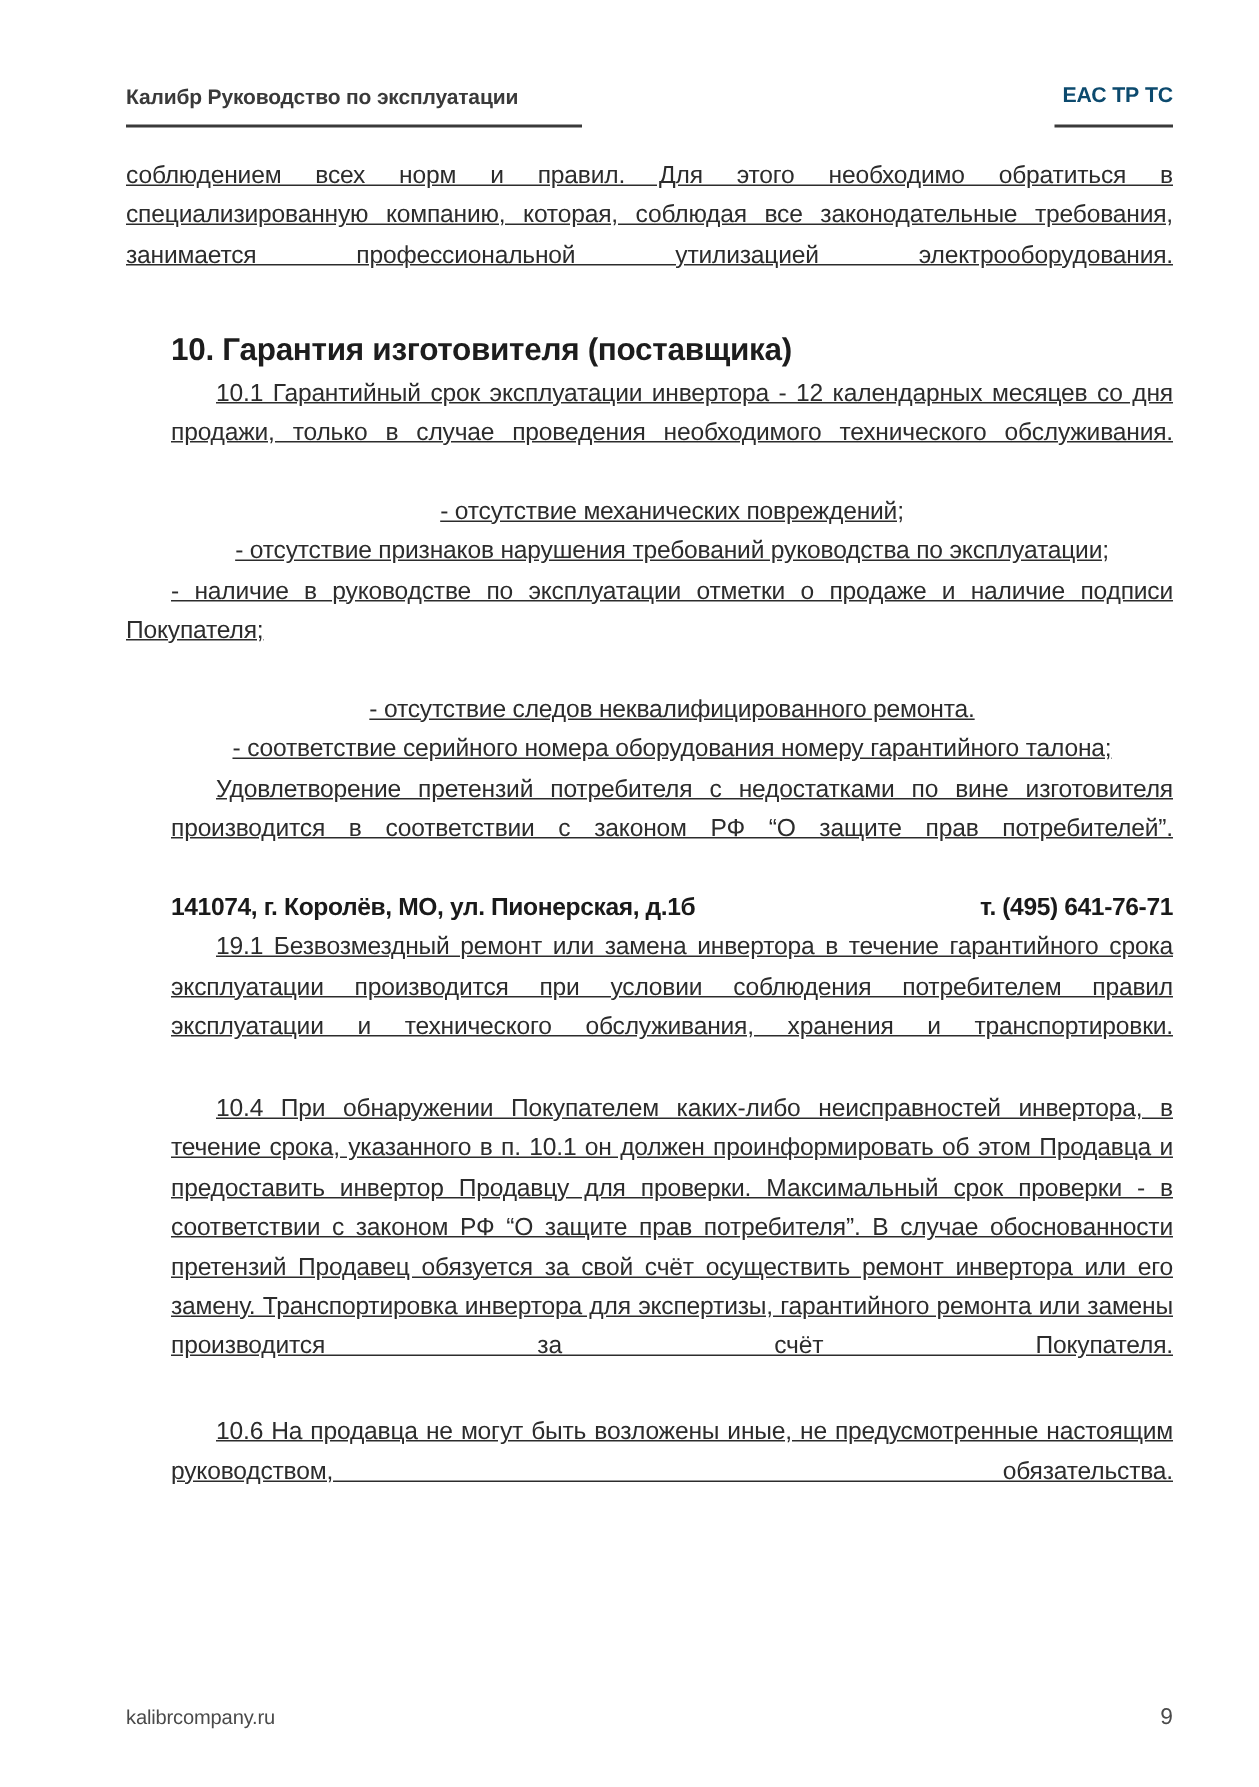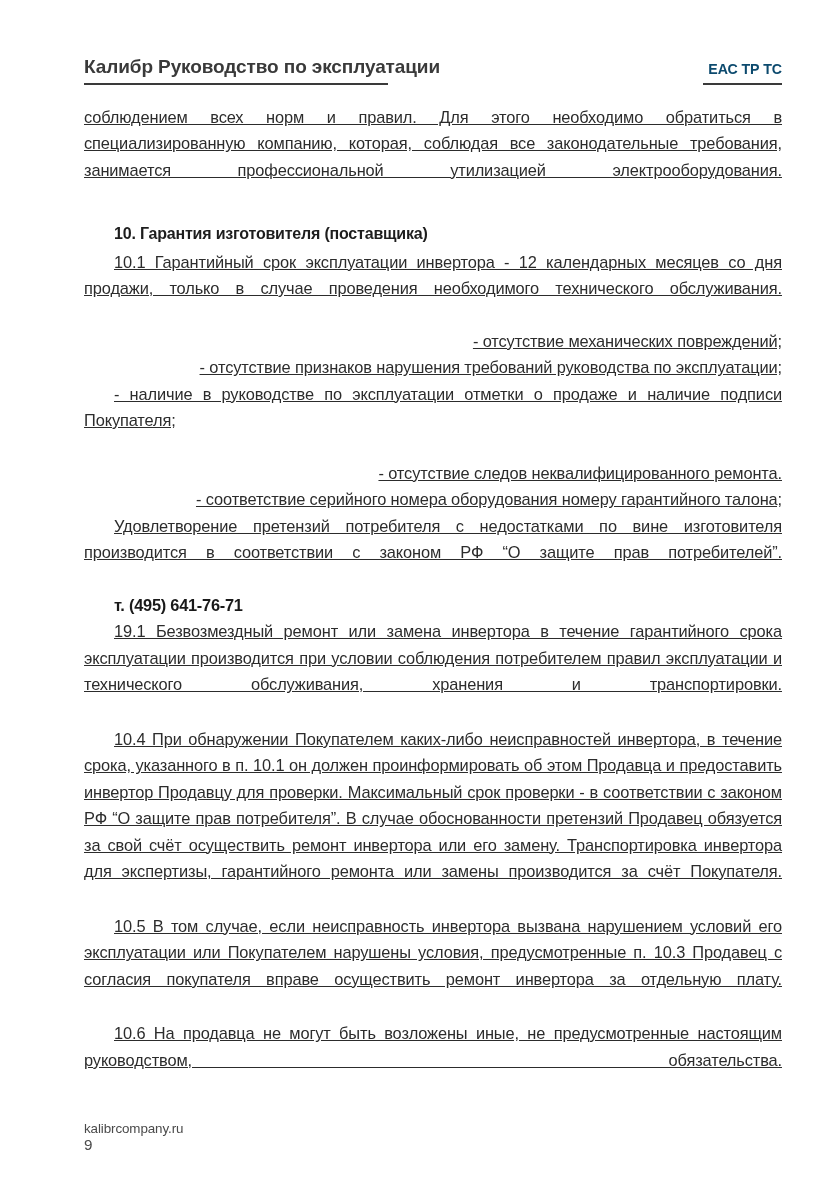--- a/index.html
+++ b/index.html
@@ -27,21 +27,21 @@
     top: 57px;
     height: 36px;
   }
   .header-row {
     display: flex;
     justify-content: space-between;
     align-items: flex-end;
     width: 100%;
   }
   .header-left {
-    font-size: 19px;
+    font-size: 14px;
     font-weight: bold;
     color: #3a3a3a;
     letter-spacing: -0.1px;
     white-space: nowrap;
     line-height: 1.1;
   }
   .header-right {
     font-size: 14.2px;
     font-weight: bold;
     color: #0c4a6e;
@@ -88,39 +88,40 @@
     text-align: justify;
     text-justify: inter-word;
     letter-spacing: -0.12px;
     color: #2c2c2c;
     -webkit-hyphens: none;
     hyphens: none;
     text-decoration: underline;
   }
   p.indent {
     text-indent: 30px;
+    margin-left: 30px;
   }
   p.bullet {
     text-indent: 30px;
   }
   
   p.body::after {
     content: "";
     display: inline-block;
     width: 100%;
   }
   p.nojust {
-    text-align: right;
+    text-align: center;
   }
   p.nojust::after { display: none; }
 
   h2.section-title {
     margin: 11px 0 2px 0;
     text-indent: 30px;
-    font-size: 16px;
+    font-size: 21px;
     font-weight: bold;
     line-height: 26px;
     letter-spacing: -0.2px;
     color: #1d1d1d;
   }
 
   .addr-line {
     display: flex;
     justify-content: space-between;
     align-items: baseline;
@@ -139,21 +140,20 @@
 
   
   .page-footer {
     position: absolute;
     left: 84px;
     right: 57px;
     bottom: 38px;
     display: flex;
     justify-content: space-between;
     align-items: baseline;
-    flex-direction: column;
   }
   .footer-site {
     font-size: 13.4px;
     color: #4a4a4a;
     letter-spacing: -0.1px;
   }
   .footer-page {
     font-size: 15.2px;
     color: #4a4a4a;
   }
@@ -186,32 +186,32 @@
     <p class="body bullet nojust">- отсутствие механических повреждений;</p>
     <p class="body bullet nojust">- отсутствие признаков нарушения требований руководства по эксплуатации;</p>
     <p class="body bullet">- наличие в руководстве по эксплуатации отметки о продаже и наличие подписи Покупателя;</p>
     <p class="body bullet nojust">- отсутствие следов неквалифицированного ремонта.</p>
     <p class="body bullet nojust">- соответствие серийного номера оборудования номеру гарантийного талона;</p>
 
     <p class="body indent">Удовлетворение претензий потребителя с недостатками по вине изготовителя производится в соответствии с законом РФ “О защите прав потребителей”.</p>
 
 
     <div class="addr-line">
+      <span class="addr-left">141074, г. Королёв, МО, ул. Пионерская, д.1б</span>
       <span class="addr-right">т. (495) 641-76-71</span>
     </div>
 
     <p class="body indent">19.1 Безвозмездный ремонт или замена инвертора в течение гарантийного срока эксплуатации производится при условии соблюдения потребителем правил эксплуатации и технического обслуживания, хранения и транспортировки.</p>
 
     <div class="gap-small"></div>
 
     <p class="body indent">10.4 При обнаружении Покупателем каких-либо неисправностей инвертора, в течение срока, указанного в п. 10.1 он должен проинформировать об этом Продавца и предоставить инвертор Продавцу для проверки. Максимальный срок проверки - в соответствии с законом РФ “О защите прав потребителя”. В случае обоснованности претензий Продавец обязуется за свой счёт осуществить ремонт инвертора или его замену. Транспортировка инвертора для экспертизы, гарантийного ремонта или замены производится за счёт Покупателя.</p>
 
     <div class="gap-small"></div>
 
-    <p class="body indent">10.5 В том случае, если неисправность инвертора вызвана нарушением условий его эксплуатации или Покупателем нарушены условия, предусмотренные п. 10.3 Продавец с согласия покупателя вправе осуществить ремонт инвертора за отдельную плату.</p>
 
     <div class="gap-small"></div>
 
     <p class="body indent">10.6 На продавца не могут быть возложены иные, не предусмотренные настоящим руководством, обязательства.</p>
 
   </div>
 
   <div class="page-footer">
     <span class="footer-site">kalibrcompany.ru</span>
     <span class="footer-page">9</span>

